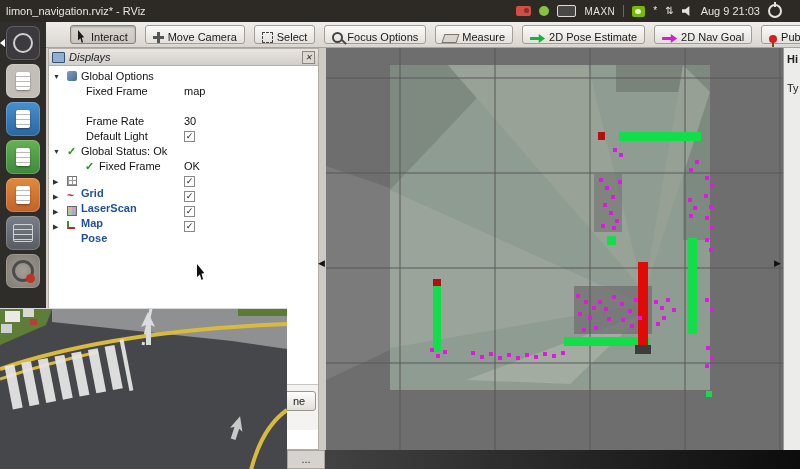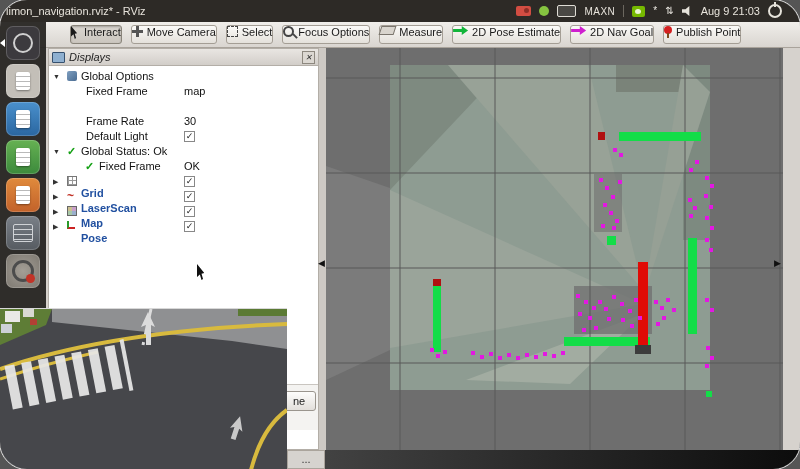--- a/index.html
+++ b/index.html
@@ -1,16 +1,16 @@
 <!DOCTYPE html>
 <html><head>
 <meta charset="utf-8">
 <style>
   html,body{margin:0;padding:0;width:800px;height:469px;overflow:hidden;background:#555;}
-  .screen{position:relative;width:800px;height:469px;background:#d6d2cd;font-family:"Liberation Sans",sans-serif;outline:1px solid #e8e8e8;overflow:hidden;border-radius:27px;}
+  .screen{position:relative;width:800px;height:469px;background:#d6d2cd;font-family:"Liberation Sans",sans-serif;outline:1px solid #e8e8e8;overflow:hidden;}
 
   
   .titlebar{position:absolute;left:0;top:0;width:800px;height:22px;background:#2d2a26;color:#e8e4dc;display:flex;align-items:center;font-size:11px;z-index:10;}
   .titlebar .wtitle{padding-left:6px;white-space:nowrap;}
   .tray{margin-left:auto;display:flex;align-items:center;gap:8px;padding-right:18px;}
   .t-cam{width:15px;height:10px;background:#d24d42;border-radius:2px;position:relative;}
   .t-cam::after{content:"";position:absolute;right:2px;top:2px;width:5px;height:5px;border-radius:50%;background:#8c2f28;}
   .t-rec{width:10px;height:10px;border-radius:50%;background:#86c440;}
   .t-kb{width:17px;height:10px;border:1px solid #dfdcd5;border-radius:2px;background:rgba(255,255,255,.14);}
   .t-maxn{font-size:10px;letter-spacing:.5px;}
@@ -19,21 +19,21 @@
   .t-nv::after{content:"";position:absolute;left:3px;top:3px;width:6px;height:5px;border-radius:50%;background:#e9f5d2;}
   .t-bt{color:#ece9e2;font-size:10px;line-height:10px;}
   .t-ud{color:#ece9e2;font-size:10px;line-height:10px;}
   .t-vol{width:11px;height:10px;background:#e6e3db;clip-path:polygon(0 32%,35% 32%,70% 0,70% 100%,35% 68%,0 68%);}
   .t-clock{font-size:11px;}
   .t-power{width:10px;height:10px;border:2px solid #e6e3db;border-radius:50%;position:relative;}
   .t-power::after{content:"";position:absolute;left:50%;top:-4px;transform:translateX(-50%);width:2px;height:5px;background:#e6e3db;}
 
   
   .toolbar{position:absolute;left:0;top:22px;width:800px;height:26px;box-sizing:border-box;background:linear-gradient(#f0eeea,#d9d5d0);border-bottom:1px solid #a9a39b;display:flex;align-items:center;gap:9px;padding:0 8px 0 70px;z-index:9;}
-  .btn{display:inline-flex;align-items:flex-start;gap:4px;padding:0 0;height:19px;box-sizing:border-box;border:1px solid #a49e95;border-radius:3px;background:linear-gradient(#fbfaf8,#e4e1db);font-size:11px;color:#1a1a1a;white-space:nowrap;}
+  .btn{display:inline-flex;align-items:flex-end;gap:4px;padding:0 7px;height:19px;box-sizing:border-box;border:1px solid #a49e95;border-radius:3px;background:linear-gradient(#fbfaf8,#e4e1db);font-size:11px;color:#1a1a1a;white-space:nowrap;}
   .btn.active{background:linear-gradient(#d9d5cf,#cbc6bf);border-color:#89847a;box-shadow:inset 0 1px 2px rgba(0,0,0,.25);}
   .i-cursor{width:9px;height:13px;background:#1a1a1a;clip-path:polygon(0 0,0 80%,27% 64%,42% 100%,56% 93%,42% 60%,68% 56%);}
   .i-move{width:11px;height:11px;position:relative;}
   .i-move::before{content:"";position:absolute;left:0;top:4px;width:11px;height:3px;background:#555;}
   .i-move::after{content:"";position:absolute;left:4px;top:0;width:3px;height:11px;background:#555;}
   .i-select{width:9px;height:9px;border:1px dashed #444;}
   .i-focus{width:7px;height:7px;border:2px solid #444;border-radius:50%;position:relative;}
   .i-focus::after{content:"";position:absolute;right:-4px;bottom:-4px;width:2px;height:6px;background:#444;transform:rotate(-45deg);}
   .i-measure{width:13px;height:7px;background:#d9d5ce;border:1px solid #7a756d;transform:skewX(-18deg);}
   .i-arrow{width:15px;height:9px;clip-path:polygon(0 32%,58% 32%,58% 0,100% 50%,58% 100%,58% 68%,0 68%);}
@@ -366,20 +366,24 @@
         <rect x="363" y="166" width="4" height="4"></rect>
         <rect x="363" y="120" width="4" height="4"></rect>
           <rect x="369" y="112" width="4" height="4"></rect>
       </g>
     </svg>
   </div>
 
   <span class="collapse c-left">◀</span>
   <span class="collapse c-right">▶</span>
 
+  <div class="rightpanel">
+    <span class="rp1">Hi</span>
+    <span class="rp2">Ty</span>
+  </div>
 
   <div class="camview">
     <svg width="287" height="161" viewBox="0 0 287 161" xmlns="http://www.w3.org/2000/svg">
       <rect width="287" height="161" fill="#46474b"></rect>
       <polygon points="52,0 287,0 287,40 232,32 52,13" fill="#8f9092"></polygon>
       <rect x="238" y="0" width="49" height="7" fill="#5b7a34"></rect>
       <polygon points="0,0 52,0 46,16 0,36" fill="#5e7d36"></polygon>
       <rect x="5" y="2" width="15" height="11" fill="#e9e9e6"></rect>
       <rect x="23" y="0" width="11" height="8" fill="#d9d9d4"></rect>
       <rect x="1" y="15" width="11" height="9" fill="#ccd1d5"></rect>

